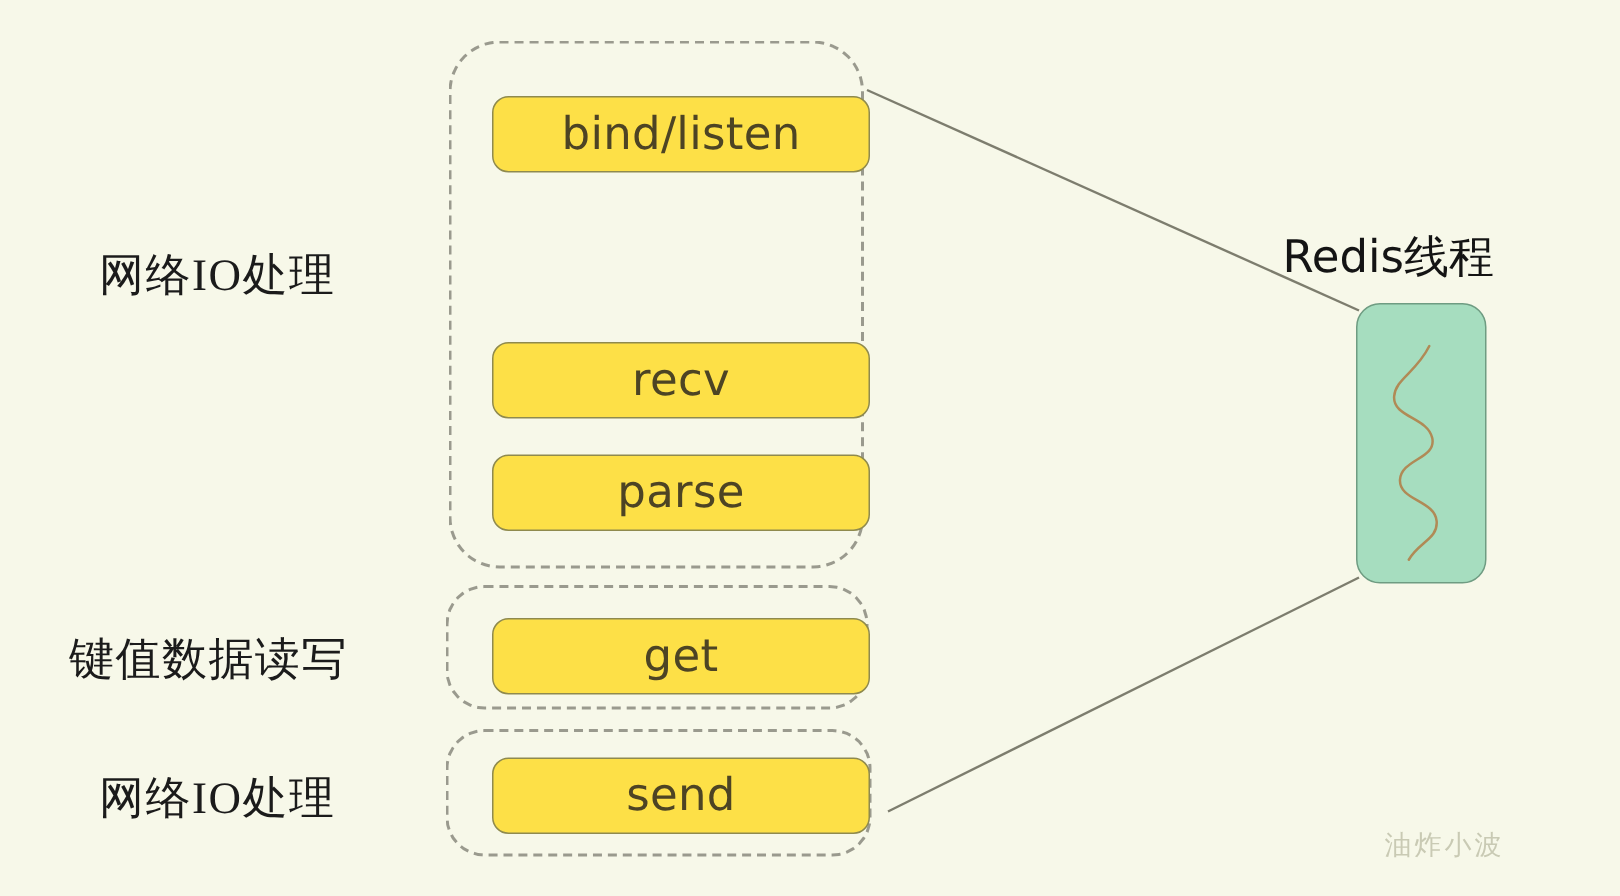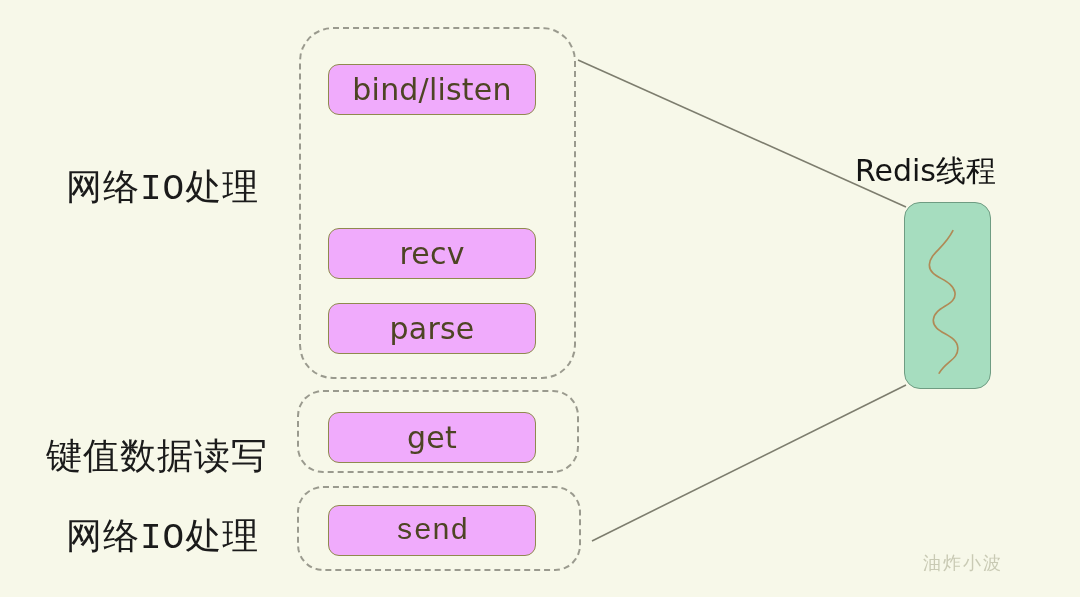--- a/index.html
+++ b/index.html
@@ -25,65 +25,65 @@
     top: 0;
     width: 1080px;
     height: 597px;
     pointer-events: none;
   }
 
   
   .group-label {
     position: absolute;
     color: #1b1b1b;
-    font-size: 36px;
+    font-size: 30px;
     letter-spacing: 1px;
     white-space: nowrap;
-    font-family: Liberation Mono, monospace;
+    font-family: Liberation Serif, serif;
   }
   #label-net-io-1  { left: 66px;  top: 163px; }
-  #label-kv        { left: 46px;  top: 419px; margin-top: 13px; }
+  #label-kv        { left: 46px;  top: 419px; }
   #label-net-io-2  { left: 66px;  top: 512px; }
 
   
   .dashed-group {
     position: absolute;
     border: 2px dashed #9a9a8e;
     border-radius: 34px;
     background: transparent;
     box-sizing: border-box;
   }
   #group-network-io   { left: 299px; top: 27px;  width: 277px; height: 352px; }
   #group-keyvalue     { left: 297px; top: 390px; width: 282px; height: 83px;  border-radius: 26px; }
   #group-network-out  { left: 297px; top: 486px; width: 284px; height: 85px;  border-radius: 26px; }
 
   
   .op-box {
     position: absolute;
     left: 328px;
-    width: 208px;
+    width: 252px;
     height: 51px;
-    background: #f0abfc;
+    background: #fde047;
     border: 1.6px solid #8f8a4e;
     border-radius: 11px;
     box-sizing: border-box;
     display: flex;
     align-items: center;
     justify-content: center;
     color: #4d4424;
     font-size: 30px;
     font-family: "DejaVu Sans", "Liberation Sans", sans-serif;
     letter-spacing: 0.2px;
   }
   #op-bind-listen { top: 64px; }
   #op-accept      { top: 151px; }
   #op-recv        { top: 228px; }
   #op-parse       { top: 303px; }
   #op-get         { top: 412px; text-align: right; }
-  #op-send        { top: 505px; font-family: Liberation Mono, monospace; }
+  #op-send        { top: 505px; }
 
   
   #redis-thread-label {
     position: absolute;
     left: 855px;
     top: 127px;
     font-size: 30px;
     color: #141414;
     white-space: nowrap;
     font-family: "DejaVu Sans", "Liberation Sans", sans-serif;

